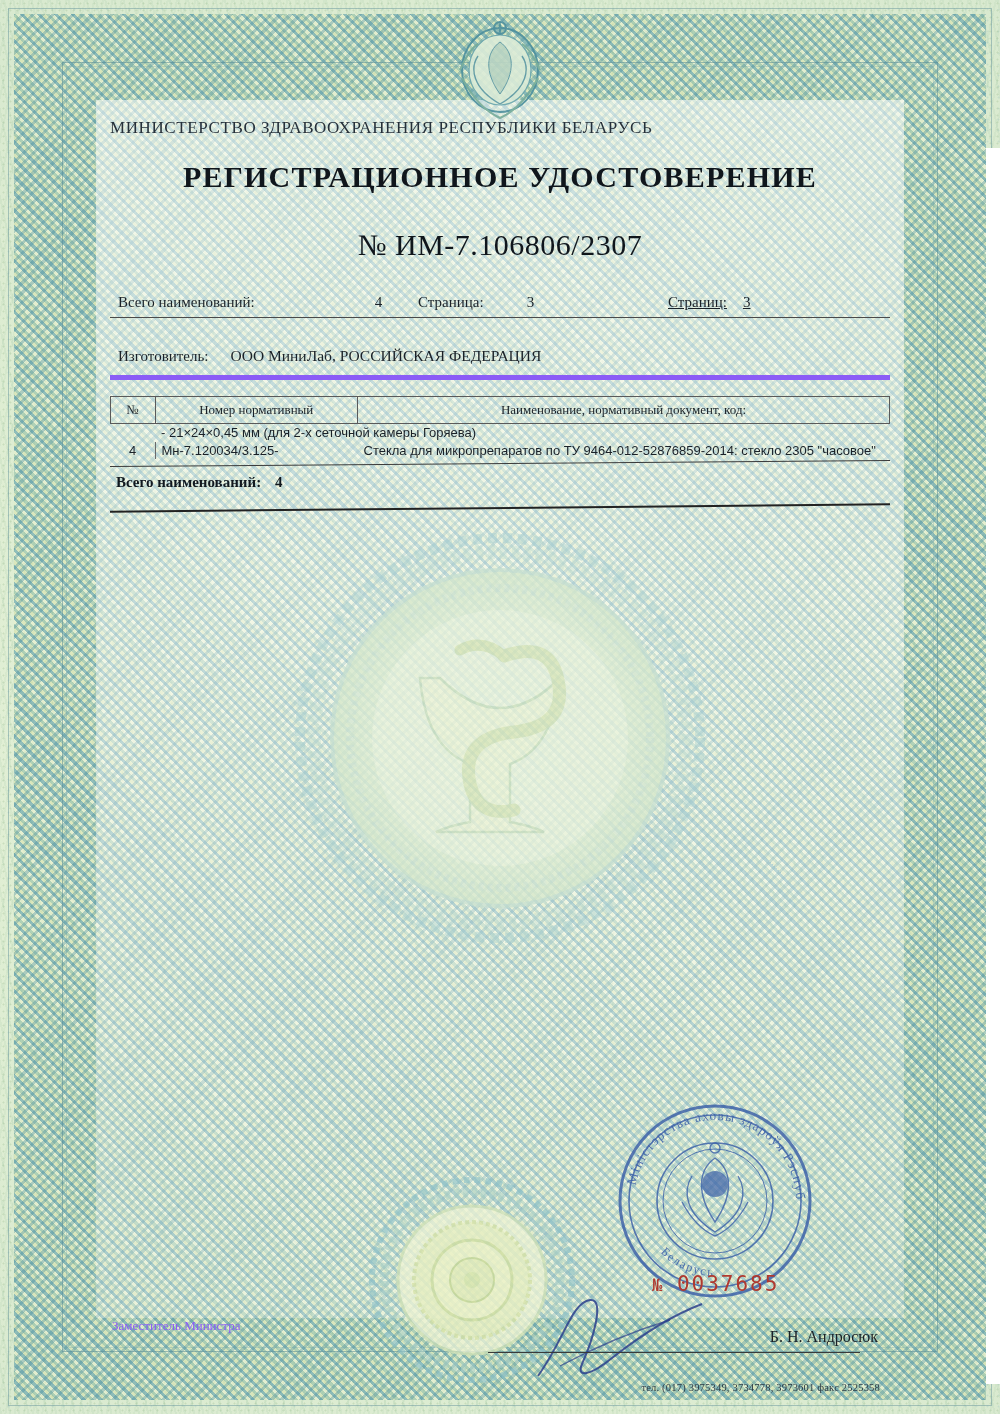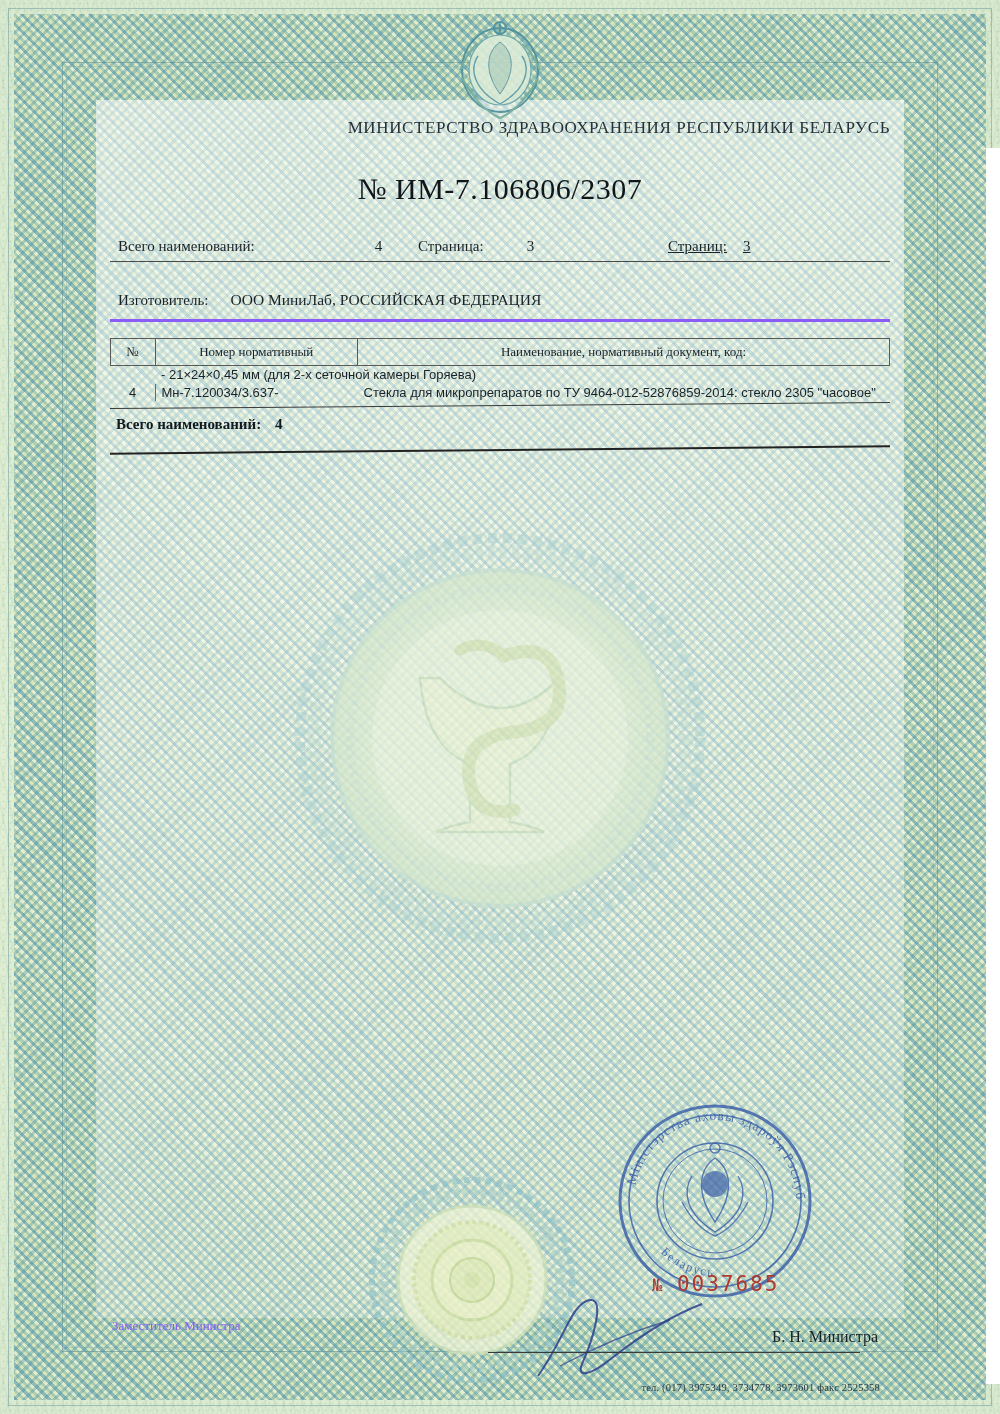--- a/index.html
+++ b/index.html
@@ -121,21 +121,21 @@
   }
 
   
   .content {
     position: absolute;
     left: 110px;
     top: 118px;
     width: 780px;
   }
   .ministry {
-    text-align: right;
+    text-align: left;
     font-size: 17px;
     letter-spacing: 0.6px;
     color: #26303a;
     font-family: "Liberation Serif", serif;
   }
   .doc-title {
     text-align: center;
     font-size: 30px;
     font-weight: bold;
     letter-spacing: 1.2px;
@@ -166,21 +166,21 @@
   .meta-2 { flex: 0 0 250px; gap: 27px; }
   .meta-3 { flex: 1 1 auto; text-decoration: underline; }
 
   .maker-row {
     display: flex;
     align-items: baseline;
     margin-top: 12px;
     font-size: 15px;
     color: #1a2128;
     padding: 0 8px 10px 8px;
-    border-bottom: 3px solid #8b5cf6;
+    border-bottom: 5px solid #8b5cf6;
     text-align: center;
   }
   .maker-row .lbl { white-space: nowrap; }
   .maker-row .val { font-weight: normal; margin-left: 22px; font-size: 15.5px; margin-top: 17px; }
 
   table.items {
     width: 100%;
     border-collapse: collapse;
     margin-top: 16px;
     font-size: 13px;
@@ -393,20 +393,21 @@
   </svg>
 
   <svg class="signature-scribble" viewBox="0 0 220 110">
     <path d="M18 96 C44 60 52 22 70 20 C86 18 72 62 62 84 C56 98 70 96 92 78 C120 56 150 36 182 24" fill="none" stroke="#2b3f8c" stroke-width="2" opacity="0.85"></path>
     <path d="M40 86 C70 70 110 52 150 40" fill="none" stroke="#2b3f8c" stroke-width="1.4" opacity="0.7"></path>
   </svg>
 
   <div class="content">
 
     <div class="ministry">МИНИСТЕРСТВО ЗДРАВООХРАНЕНИЯ РЕСПУБЛИКИ БЕЛАРУСЬ</div>
+    <div class="doc-title">РЕГИСТРАЦИОННОЕ  УДОСТОВЕРЕНИЕ</div>
     <div class="doc-number">№ ИМ-7.106806/2307</div>
 
     <div class="meta-row">
       <div class="meta-cell meta-1">
         <span class="lbl">Всего наименований:</span>
         <span class="val" style="margin-left:120px">4</span>
       </div>
       <div class="meta-cell meta-2">
         <span class="lbl">Страница:</span>
         <span class="val">3</span>
@@ -430,38 +431,38 @@
           <th class="col-name">Наименование, нормативный документ, код:</th>
         </tr>
       </thead>
       <tbody>
         <tr class="row-cont">
           <td class="col-num"></td>
           <td class="col-reg" colspan="2">- 21×24×0,45 мм (для 2-х сеточной камеры Горяева)</td>
         </tr>
         <tr>
           <td class="col-num">4</td>
-          <td class="col-reg cell-sep-left">Мн-7.120034/3.637-</td>
+          <td class="col-reg cell-sep-left">Мн-7.120034/3.125-</td>
           <td class="col-name">Стекла для микропрепаратов по ТУ 9464-012-52876859-2014: стекло 2305 "часовое"</td>
         </tr>
       </tbody>
     </table>
 
     <div class="rule-thin"></div>
 
     <div class="total-line">
       <span>Всего наименований:</span>
       <span style="margin-left:10px">4</span>
     </div>
     <div class="rule-thick"></div>
   </div>
 
   <div class="sign-label">Заместитель Министра</div>
   <div class="sign-line"></div>
-  <div class="sign-name">Б. Н. Министра</div>
+  <div class="sign-name">Б. Н. Андросюк</div>
 
   <div class="serial">
     <span class="no">№</span>
     <span>0037685</span>
   </div>
 
   <div class="phone-line">тел. (017) 3975349, 3734778, 3973601 факс 2525358</div>
 
 </div>
 

